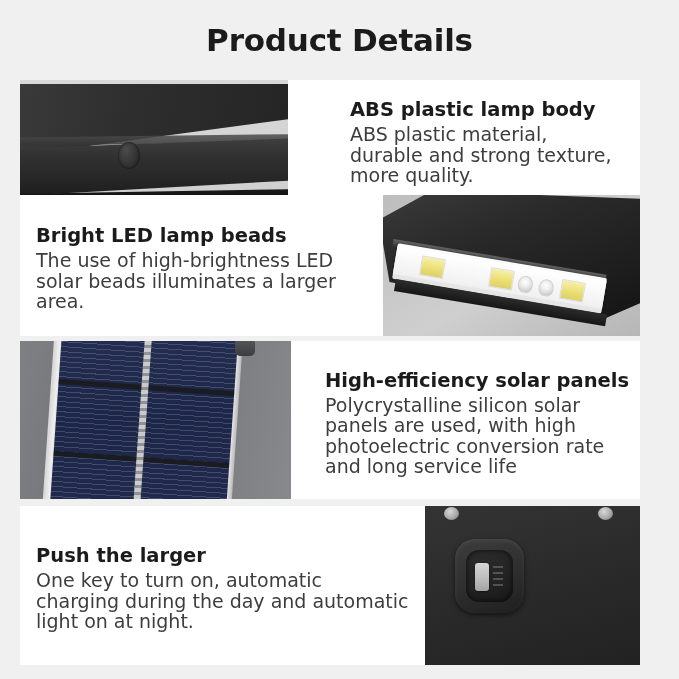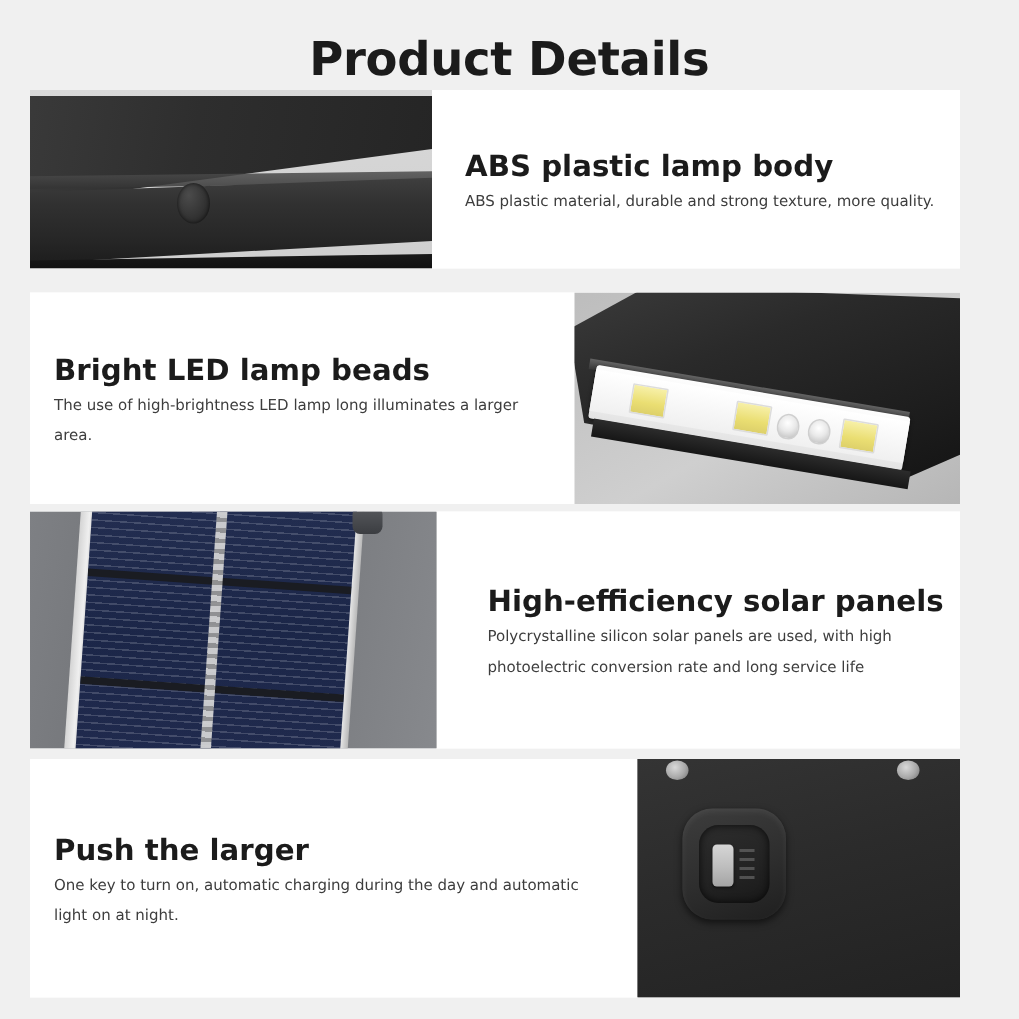--- a/index.html
+++ b/index.html
@@ -38,21 +38,21 @@
 
   
   .row {
     position: absolute;
     left: 20px;
     width: 620px;
     display: flex;
     background: #ffffff;
     overflow: hidden;
   }
-  #row-1 { top: 60px;  height: 119px; }
+  #row-1 { top: 80px;  height: 119px; gap: 40px; }
   #row-2 { top: 195px; height: 141px; }
   #row-3 { top: 341px; height: 158px; }
   #row-4 { top: 506px; height: 159px; }
 
   .media {
     position: relative;
     overflow: hidden;
     flex: none;
     background: #2a2a2a;
   }
@@ -72,21 +72,21 @@
 
   .heading {
     font-size: 19.5px;
     font-weight: bold;
     color: #1b1b1b;
     line-height: 25px;
     margin-bottom: 2px;
     white-space: nowrap;
   }
   .body-text {
-    font-size: 10px;
+    font-size: 19px;
     color: #3d3d3d;
     line-height: 20.5px;
   }
 
   
   #media-1 { width: 268px; height: 100%; background:
       linear-gradient(180deg,#d9d9d9 0%, #cfcfcf 100%); }
   .lampbody-top {
     position: absolute;
     left: -6px; top: 4px;
@@ -309,21 +309,21 @@
     </div>
     <div class="textpane">
       <div class="heading">ABS plastic lamp body</div>
       <div class="body-text">ABS plastic material, durable and strong texture, more quality.</div>
     </div>
   </div>
 
   <div class="row" id="row-2">
     <div class="textpane">
       <div class="heading">Bright LED lamp beads</div>
-      <div class="body-text">The use of high-brightness LED lamp long illuminates a larger area.</div>
+      <div class="body-text">The use of high-brightness LED solar beads illuminates a larger area.</div>
     </div>
     <div class="media" id="media-2">
       <div class="led-housing"></div>
       <div class="led-lip"></div>
       <div class="led-strip">
         <div class="led-strip-inner"></div>
         <div class="led-chip c1"></div>
         <div class="led-chip c2"></div>
         <div class="led-chip c3"></div>
         <div class="sensor s1"></div>

